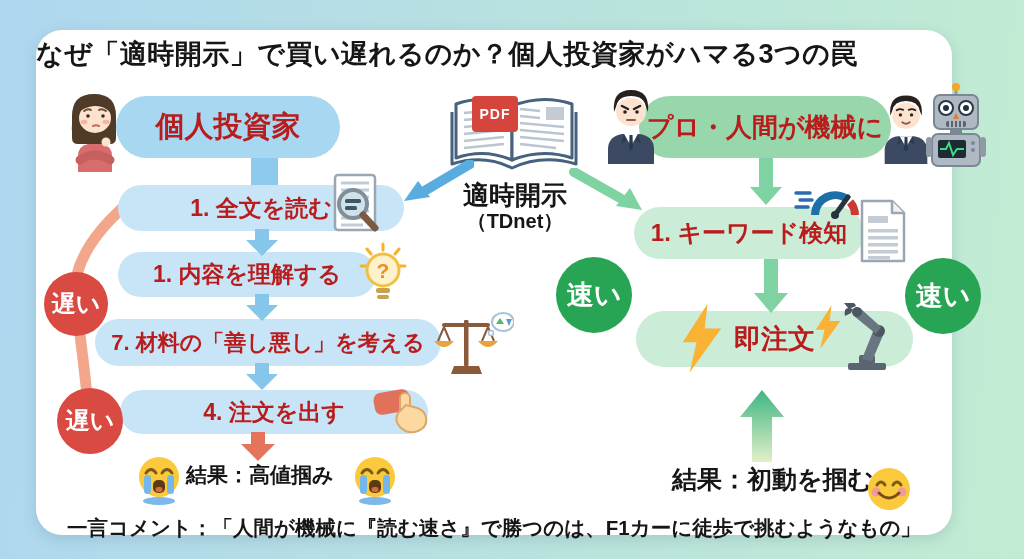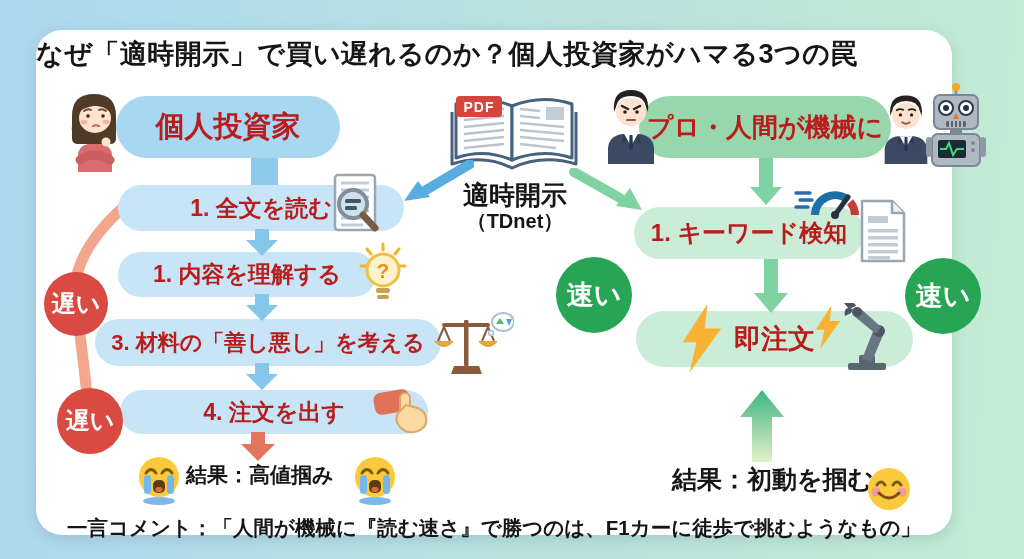--- a/index.html
+++ b/index.html
@@ -99,21 +99,21 @@
     <rect x="18" y="48" width="14" height="5" rx="2" fill="#caa24e"></rect>
     <rect x="19" y="55" width="12" height="4" rx="2" fill="#caa24e"></rect>
   </svg>
 
   <svg class="icon" style="left:245px;top:294px;width:34px;height:28px" viewBox="0 0 34 28">
       <rect x="10" y="0" width="14" height="12" fill="#85c6ea"></rect>
       <path d="M1 11 H33 L17 27 Z" fill="#85c6ea"></path>
     </svg>
 
   <div class="pill p-blue" style="left:95px;top:319px;width:346px;height:47px;font-size:22px">
-      <span>3. 材料の「善し悪し」を考える</span>
+      <span>7. 材料の「善し悪し」を考える</span>
     </div>
   <svg class="icon" style="left:434px;top:310px;width:80px;height:68px" viewBox="0 0 80 68">
     <g fill="#8a5a3b">
         <rect x="30" y="10" width="4.5" height="46" rx="1"></rect>
         <rect x="8" y="13" width="48" height="4" rx="2"></rect>
         <path d="M20 56 H45 L48 64 H17 Z"></path>
       </g>
     <g stroke="#8a5a3b" stroke-width="2" fill="none">
         <path d="M10 17 L4 31 M10 17 L16 31"></path>
         <path d="M54 17 L48 31 M54 17 L60 31"></path>
@@ -189,21 +189,21 @@
         <path d="M16 56 L56 52"></path>
       <path d="M72 17 L92 19"></path>
         <path d="M72 24 L92 26"></path>
         <path d="M72 31 L116 35"></path>
         <path d="M72 38 L116 42"></path>
         <path d="M72 45 L116 49"></path>
         <path d="M72 52 L108 56"></path>
     </g>
     <rect x="98" y="15" width="18" height="13" fill="#c3ccd4"></rect>
   </svg>
-  <div class="pdfbadge" style="left:456px;top:96px;width:46px;height:21px">PDF</div>
+  <div class="pdfbadge" style="left:472px;top:96px;width:46px;height:36px">PDF</div>
   <div class="txt" style="left:445px;top:178px;width:140px;text-align:center;font-size:26px">適時開示</div>
   <div class="txt" style="left:445px;top:208px;width:140px;text-align:center;font-size:20px">（TDnet）</div>
 
   <svg class="icon" style="left:394px;top:160px;width:80px;height:46px" viewBox="0 0 80 46">
     <path d="M76 4 L32 30" stroke="#58ace0" stroke-width="10" stroke-linecap="round" fill="none"></path>
     <polygon points="10,41 24,21 36,37" fill="#58ace0"></polygon>
   </svg>
   <svg class="icon" style="left:568px;top:168px;width:84px;height:48px" viewBox="0 0 84 48">
     <path d="M6 4 L52 30" stroke="#7fd3a2" stroke-width="10" stroke-linecap="round" fill="none"></path>
     <polygon points="74,42 48,38 62,20" fill="#7fd3a2"></polygon>

